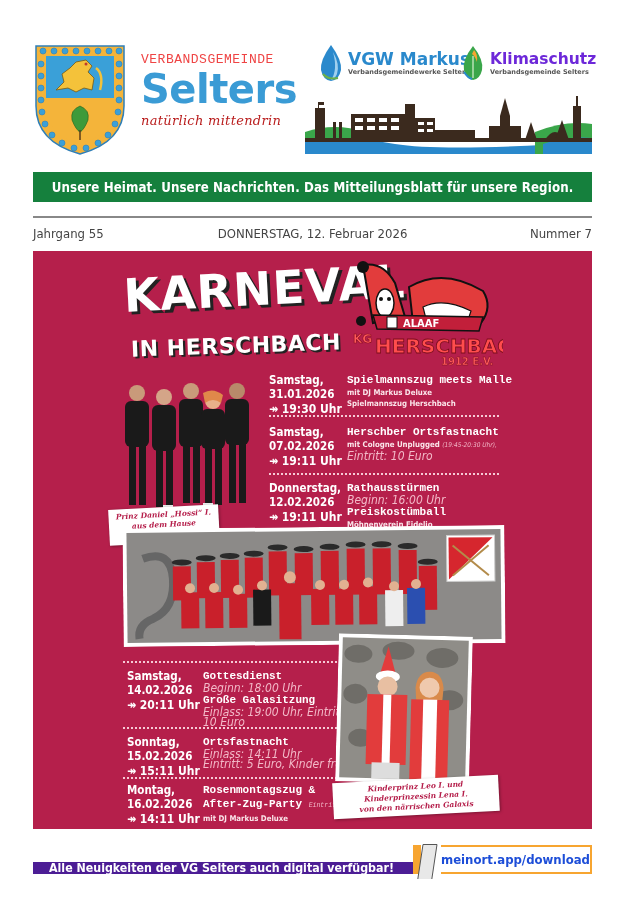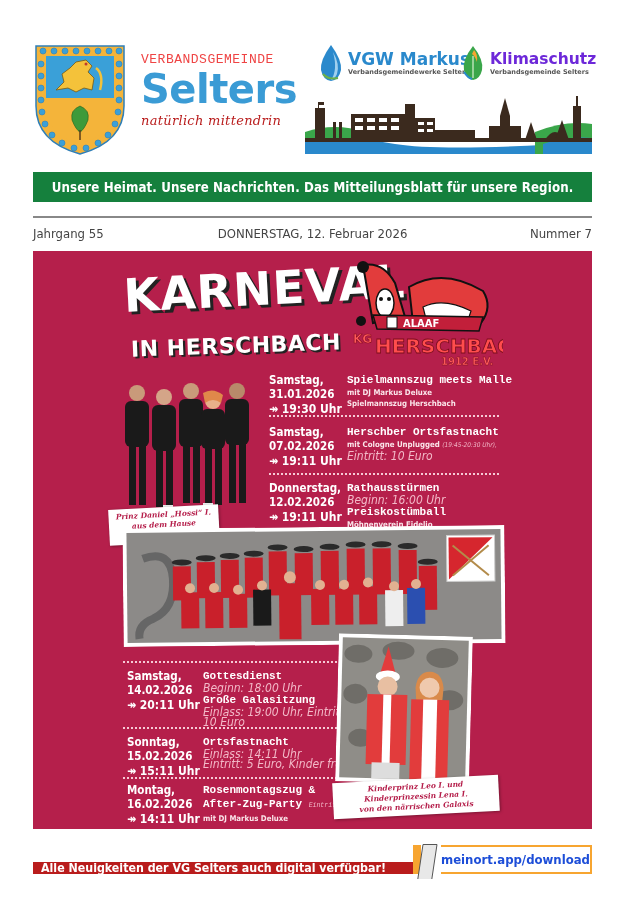--- a/index.html
+++ b/index.html
@@ -47,21 +47,21 @@
     .evt .sub { font-weight: bold; font-size: 7.8px; line-height: 11px; color: #fbe5ea; font-family: "DejaVu Sans Condensed", "DejaVu Sans", sans-serif; }
     .evt .note { font-style: italic; font-size: 12px; line-height: 10px; color: #f3b9c8; font-family: "DejaVu Sans Condensed", "DejaVu Sans", sans-serif; }
     .evt .note-inline { font-style: italic; font-size: 6.5px; color: #f3b9c8; font-weight: normal; }
     .dots { position: absolute; height: 0; border-top: 2px dotted #f6c9d5; }
 
     .photo { position: absolute; }
     .caption { position: absolute; background: #fff; color: #b51f4b; font-family: "DejaVu Serif", serif; font-style: italic; font-weight: bold; font-size: 7.5px; line-height: 10px; text-align: center; padding: 3px 6px; box-shadow: 1px 1px 3px rgba(0,0,0,0.35); }
 
     
     .footer { position: absolute; left: 33px; top: 845px; width: 559px; height: 29px; display: flex; }
-    .footer-left { background: #b91c1c; color: #fff; font-weight: bold; font-size: 12.3px; display: flex; align-items: center; padding-left: 8px; width: 380px; font-family: "DejaVu Sans Condensed", "DejaVu Sans", sans-serif; margin-top: 17px; }
+    .footer-left { background: #4c1d95; color: #fff; font-weight: bold; font-size: 12.3px; display: flex; align-items: center; padding-left: 16px; width: 380px; font-family: "DejaVu Sans Condensed", "DejaVu Sans", sans-serif; margin-top: 17px; }
     .footer-phone { width: 28px; background: linear-gradient(90deg, #f7a530 0 30%, #fff 30%); position: relative; }
     .footer-right { flex: 1; border: 2px solid #f7a530; border-left: none; display: flex; align-items: center; justify-content: center; font-weight: bold; font-size: 13px; color: #1d4ed8; font-family: "DejaVu Sans Condensed", "DejaVu Sans", sans-serif; }
   </style>
 </head>
 <body>
 
 <svg class="crest" viewBox="0 0 92 112">
   <path d="M2 2 H90 V62 Q90 98 46 110 Q2 98 2 62 Z" fill="#f4b43a" stroke="#2f7fb8" stroke-width="1.5"></path>
   <path d="M12 12 H80 V54 H12 Z" fill="#3aa0d8"></path>
   <path d="M12 54 H80 V62 Q80 90 46 100 Q12 90 12 62 Z" fill="#f4b43a"></path>

